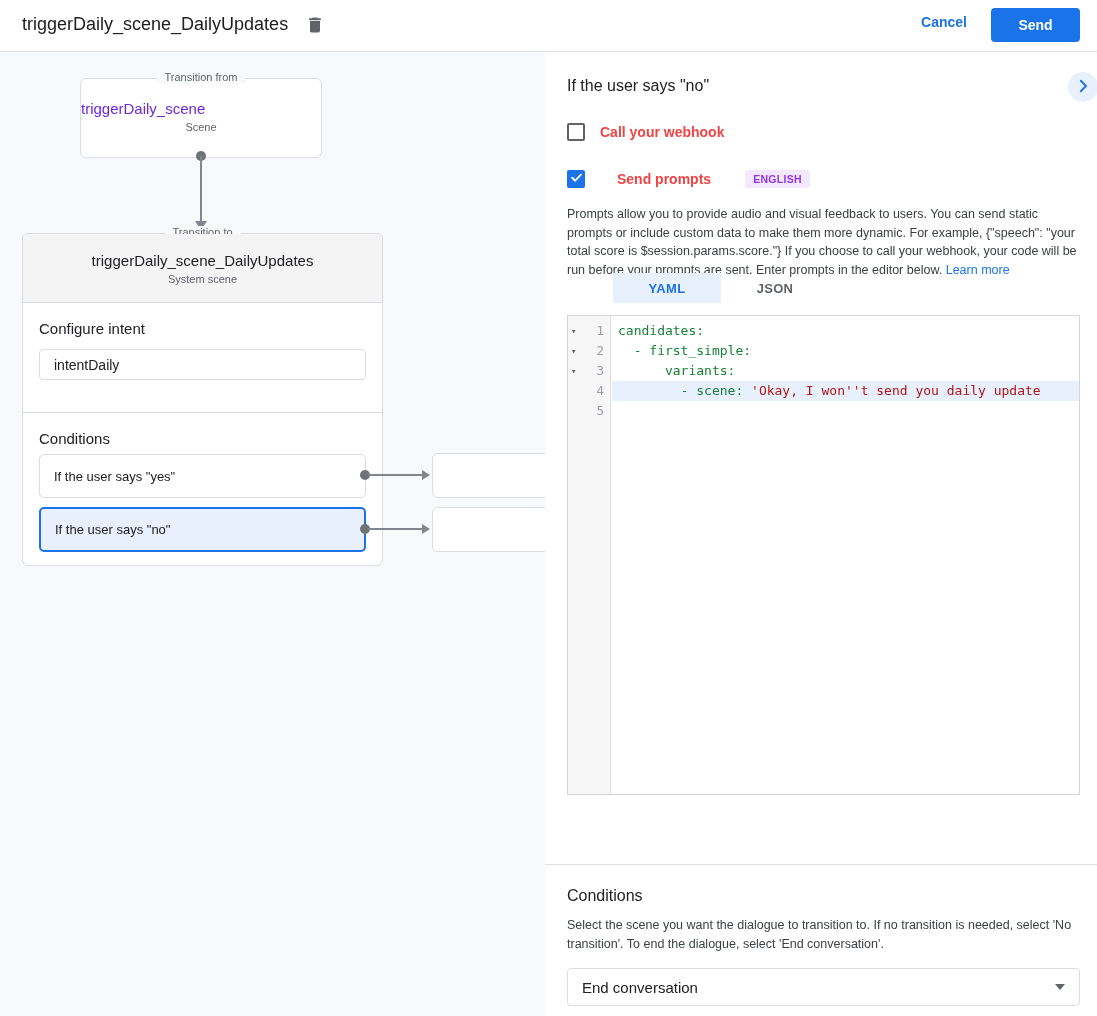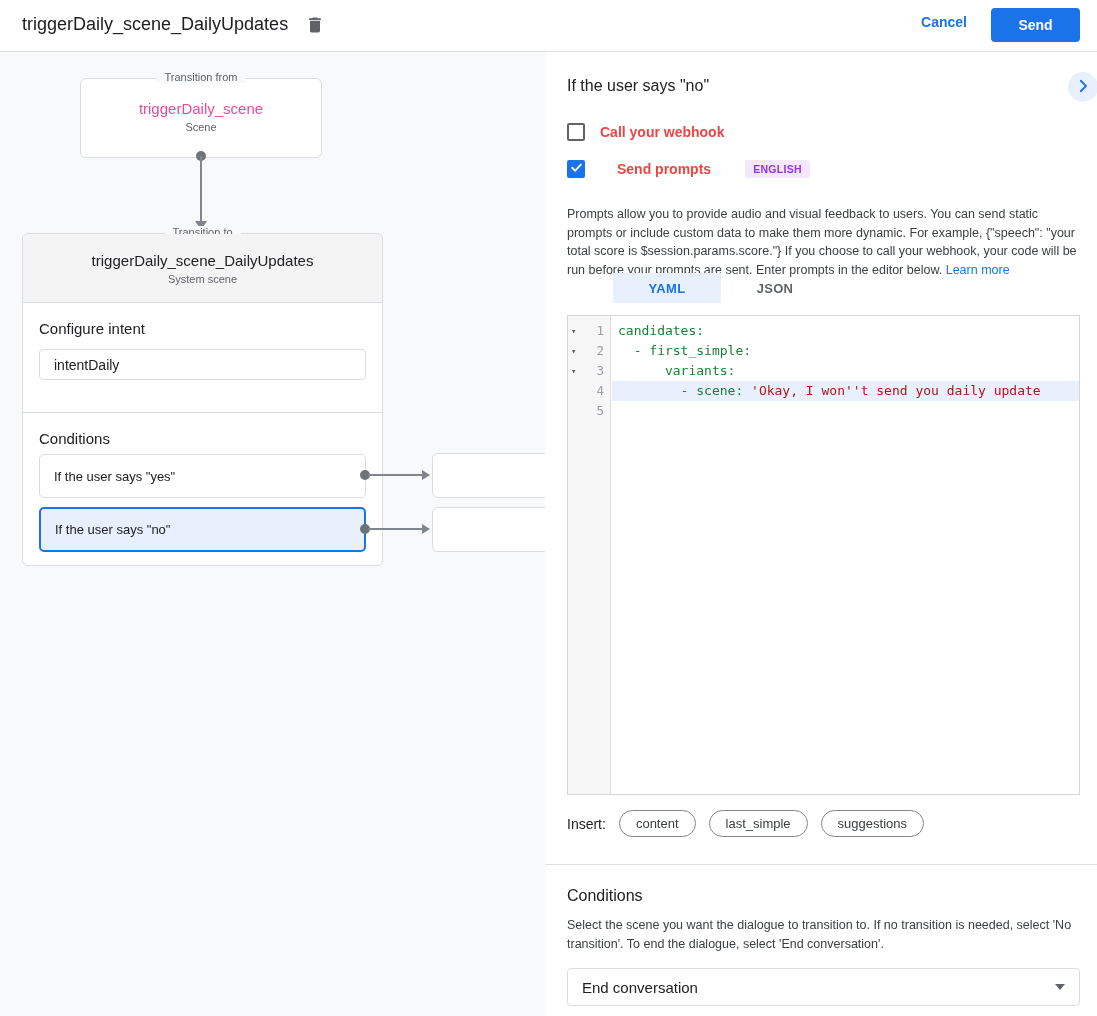--- a/index.html
+++ b/index.html
@@ -17,21 +17,21 @@
                 color:#1a73e8; background:none; border:none; cursor:pointer; }
   .save-btn { position:absolute; right:17px; top:8px; width:89px; height:34px; background:#1a73e8;
               color:#fff; font-size:14px; font-weight:600; border:none; border-radius:4px; cursor:pointer; }
 
   
   .canvas { position:absolute; left:0; top:52px; width:545px; height:964px; background:#f8f9fa; z-index:1; }
   .flow-box { position:absolute; background:#fff; border:1px solid #dadce0; border-radius:6px; }
   .legend { position:absolute; top:-8px; left:50%; transform:translateX(-50%); background:#f8f9fa;
             padding:0 8px; font-size:11px; color:#5f6368; white-space:nowrap; }
   .from-box { left:80px; top:26px; width:242px; height:80px; }
-  .from-box .bx-title { margin-top:21px; text-align:center; font-size:15px; color:#ec4899; }
+  .from-box .bx-title { margin-top:21px; font-size:15px; color:#6d28d9; }
   .bx-sub { margin-top:4px; text-align:center; font-size:11px; color:#5f6368; }
 
   .vline { position:absolute; left:200px; top:104px; width:2px; height:66px; background:#80868b; }
   .vdot  { position:absolute; left:196px; top:99px; width:10px; height:10px; border-radius:50%; background:#6e7377; }
   .varrow{ position:absolute; left:195px; top:169px; width:0; height:0;
            border-left:6px solid transparent; border-right:6px solid transparent; border-top:9px solid #80868b; }
 
   .to-card { position:absolute; left:22px; top:181px; width:361px; height:333px; background:#fff;
              border:1px solid #dadce0; border-radius:6px; }
   .to-card .card-header { position:absolute; left:0; top:0; right:0; height:69px; background:#f4f4f4;
@@ -177,21 +177,21 @@
             <polyline points="9,5 16,12 9,19"></polyline>
           </svg>
       </span>
     </button>
 
     <div class="check-row" style="top:71px;">
       <div class="cbox"></div>
       <span class="check-label">Call your webhook</span>
     </div>
 
-    <div class="check-row" style="top:108px;gap:32px;">
+    <div class="check-row" style="top:118px;gap:32px;">
       <div class="cbox checked">
         <span>
           <svg width="13" height="13" viewBox="0 0 24 24" fill="none" stroke="#fff" stroke-width="3.4" stroke-linecap="round" stroke-linejoin="round">
               <polyline points="4,12.5 9.5,18 20,6.5"></polyline>
             </svg>
         </span>
       </div>
       <span class="check-label">Send prompts</span>
       <span class="lang-badge">ENGLISH</span>
     </div>
@@ -229,26 +229,20 @@
       </div>
       <div class="code-rows">
         <div class="code-row"><span class="tok-key">candidates:</span></div>
         <div class="code-row"><span class="tok-key">  - first_simple:</span></div>
         <div class="code-row"><span class="tok-key">      variants:</span></div>
         <div class="code-row hl"><span class="tok-key">        - scene: </span><span class="tok-str">'Okay, I won''t send you daily update</span></div>
         <div class="code-row"><span></span></div>
       </div>
     </div>
 
-    <div class="insert-row">
-      <span class="insert-label">Insert:</span>
-      <button class="chip">content</button>
-      <button class="chip">last_simple</button>
-      <button class="chip">suggestions</button>
-    </div>
 
     <div class="panel-divider"></div>
 
     <div class="transition-heading">Conditions</div>
     <div class="transition-desc">Select the scene you want the dialogue to transition to. If no transition is needed, select 'No transition'. To end the dialogue, select 'End conversation'.</div>
 
     <div class="dropdown">
       <span>End conversation</span>
       <span class="dd-caret"></span>
     </div>

